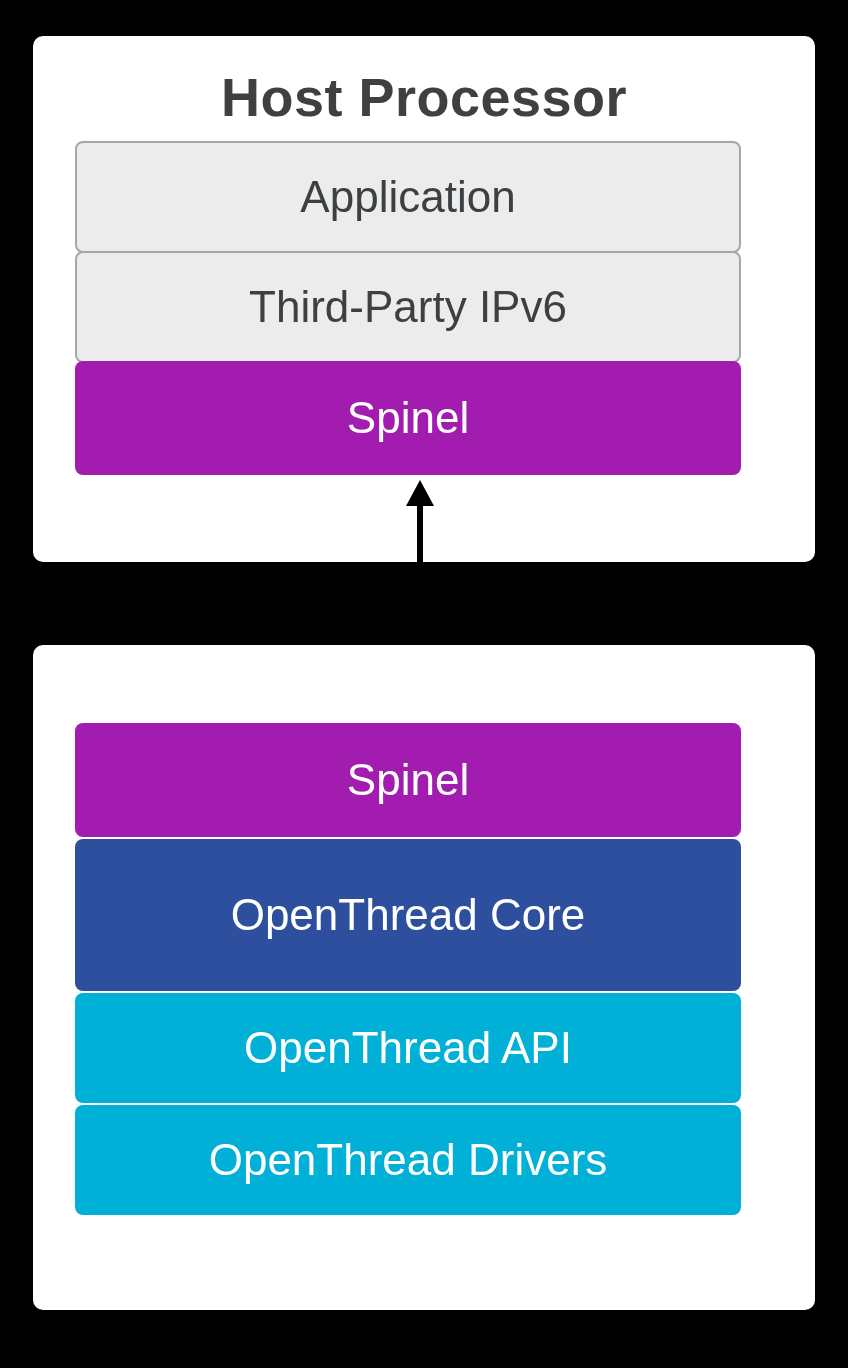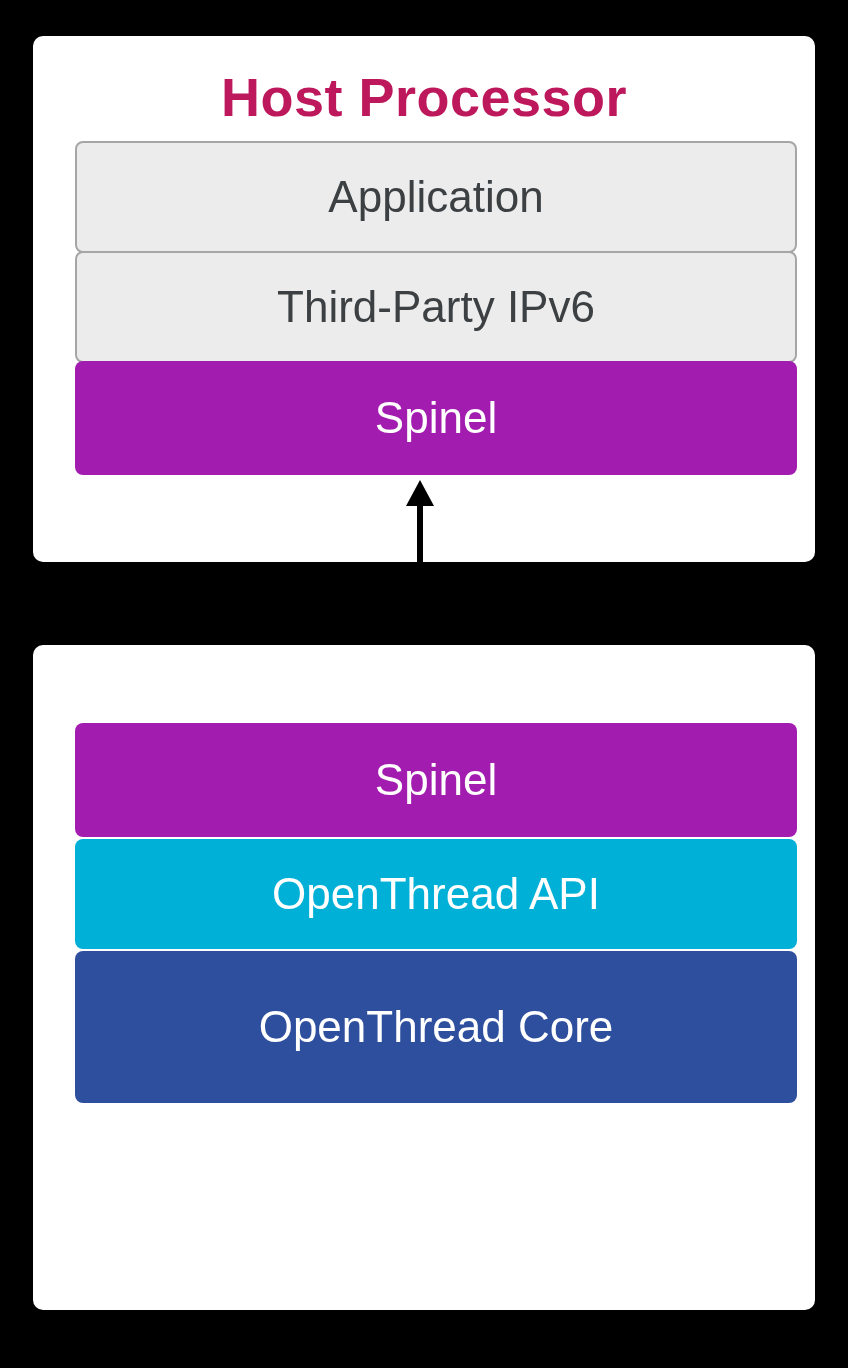--- a/index.html
+++ b/index.html
@@ -32,37 +32,37 @@
     width: 782px;
     height: 665px;
   }
   .panel-title {
     position: absolute;
     left: 0;
     width: 100%;
     text-align: center;
     font-size: 54px;
     font-weight: bold;
-    color: #be185d;
+    color: #404040;
     letter-spacing: 0.5px;
   }
   #host-title { top: 30px; }
   #soc-title { top: 575px; }
 
   .layers {
     position: absolute;
     left: 42px;
     width: 687px;
   }
   #host-layers { top: 105px; }
   #soc-layers  { top: 78px;  }
 
   .bar {
     box-sizing: border-box;
-    width: 722px;
+    width: 666px;
     display: flex;
     align-items: center;
     justify-content: center;
     font-size: 44px;
     border-radius: 8px;
   }
   .bar.gray {
     height: 112px;
     background: #ececec;
     border: 2px solid #a6a6a6;
@@ -111,18 +111,19 @@
 
   <svg id="connector" viewBox="0 0 36 238">
     <line x1="18" y1="14" x2="18" y2="224" stroke="#000000" stroke-width="6"></line>
     <polygon points="18,0 4,26 32,26" fill="#000000"></polygon>
     <polygon points="18,238 4,212 32,212" fill="#000000"></polygon>
   </svg>
 
   <div id="soc-panel" class="panel">
     <div id="soc-layers" class="layers">
       <div class="bar red">Spinel</div>
+      <div class="bar blue">OpenThread Core</div>
       <div class="bar cyan">OpenThread API</div>
-      <div class="bar blue">OpenThread Core</div>
+      <div class="bar cyan">OpenThread Drivers</div>
     </div>
   </div>
 
 </div>
 
 </body></html>

